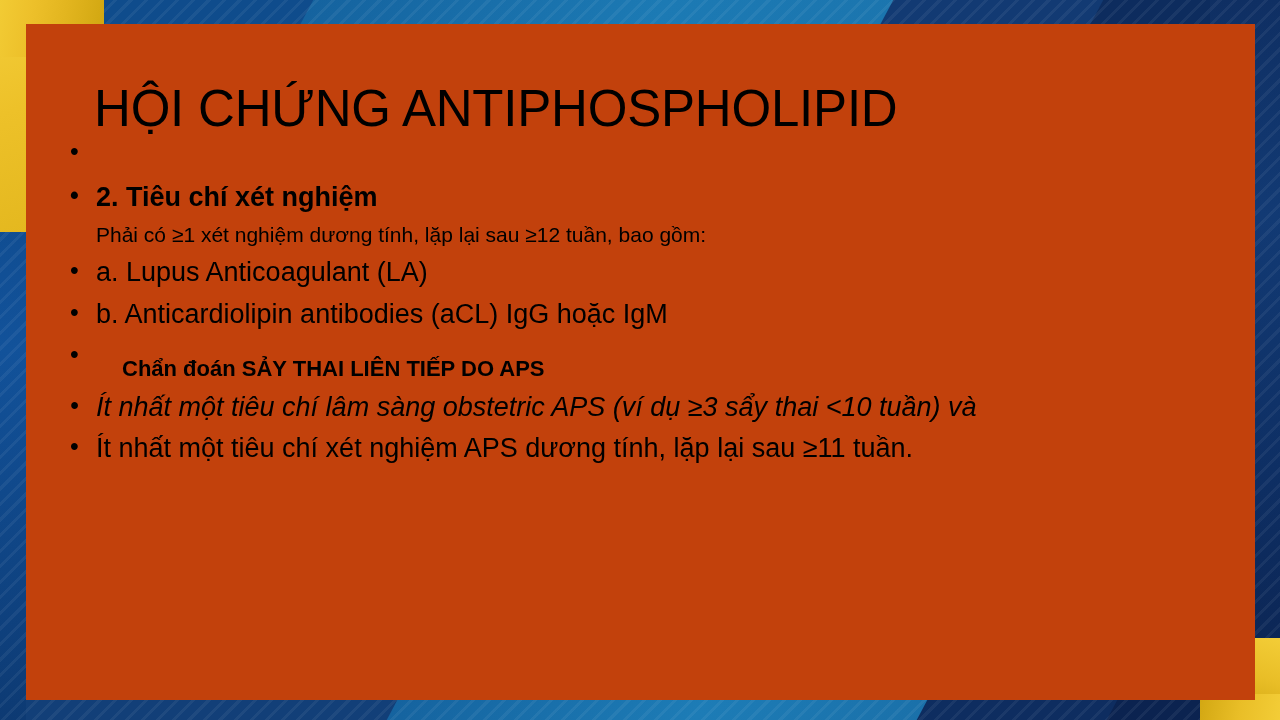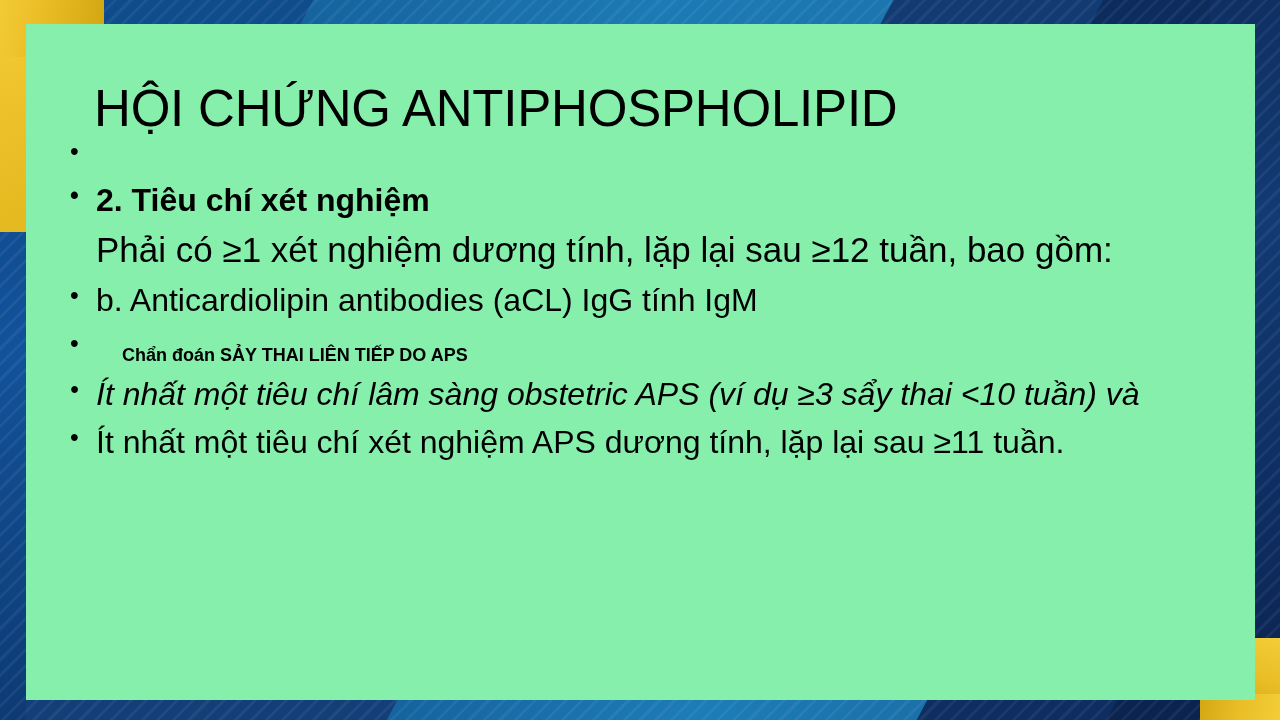--- a/index.html
+++ b/index.html
@@ -127,21 +127,21 @@
     background: linear-gradient(280deg, #f3cd37 0%, #e9be27 50%, #d2a712 100%);
   }
 
   
   .card {
     position: absolute;
     top: 24px;
     left: 26px;
     width: 1229px;
     height: 676px;
-    background: #86efac;
+    background: #c2410c;
     box-sizing: border-box;
     padding: 0;
     overflow: hidden;
   }
 
   .title {
     position: absolute;
     top: 58px;
     left: 68px;
     font-size: 51px;
@@ -162,21 +162,21 @@
   ul.bullets {
     list-style: none;
     margin: 0;
     padding: 0;
   }
 
   li.row {
     position: relative;
     padding-left: 30px;
     color: #000000;
-    font-size: 32px;
+    font-size: 27px;
     line-height: 1.28;
     margin: 0 0 7px 0;
   }
   li.row::before {
     content: "\2022";
     position: absolute;
     left: 4px;
     top: -1px;
     font-size: 25px;
     line-height: 1.28;
@@ -188,29 +188,29 @@
   }
   li.spacer2 {
     height: 16px;
     margin-bottom: 0;
   }
 
   .bold { font-weight: bold; }
 
   .plain {
     padding-left: 30px;
-    font-size: 35px;
+    font-size: 21px;
     line-height: 1.28;
     color: #000000;
     margin: 0 0 7px 0;
   }
 
   .indent-head {
     padding-left: 56px;
-    font-size: 18px;
+    font-size: 22px;
     font-weight: bold;
     line-height: 1.28;
     color: #000000;
     margin: 0 0 7px 0;
   }
 
   .tight { margin-bottom: 3px; font-style: italic; }
 </style>
 </head>
 <body>
@@ -242,21 +242,22 @@
       <ul class="bullets">
 
         <li class="row spacer"></li>
 
         <li class="row bold">2. Tiêu chí xét nghiệm</li>
       </ul>
 
       <div class="plain">Phải có ≥1 xét nghiệm dương tính, lặp lại sau ≥12 tuần, bao gồm:</div>
 
       <ul class="bullets">
-        <li class="row">b. Anticardiolipin antibodies (aCL) IgG tính IgM</li>
+        <li class="row">a. Lupus Anticoagulant (LA)</li>
+        <li class="row">b. Anticardiolipin antibodies (aCL) IgG hoặc IgM</li>
 
         <li class="row spacer2"></li>
       </ul>
 
       <div class="indent-head">Chẩn đoán SẢY THAI LIÊN TIẾP DO APS</div>
 
       <ul class="bullets">
         <li class="row tight">Ít nhất một tiêu chí lâm sàng obstetric APS (ví dụ ≥3 sẩy thai &lt;10 tuần) và</li>
         <li class="row">Ít nhất một tiêu chí xét nghiệm APS dương tính, lặp lại sau ≥11 tuần.</li>
       </ul>

